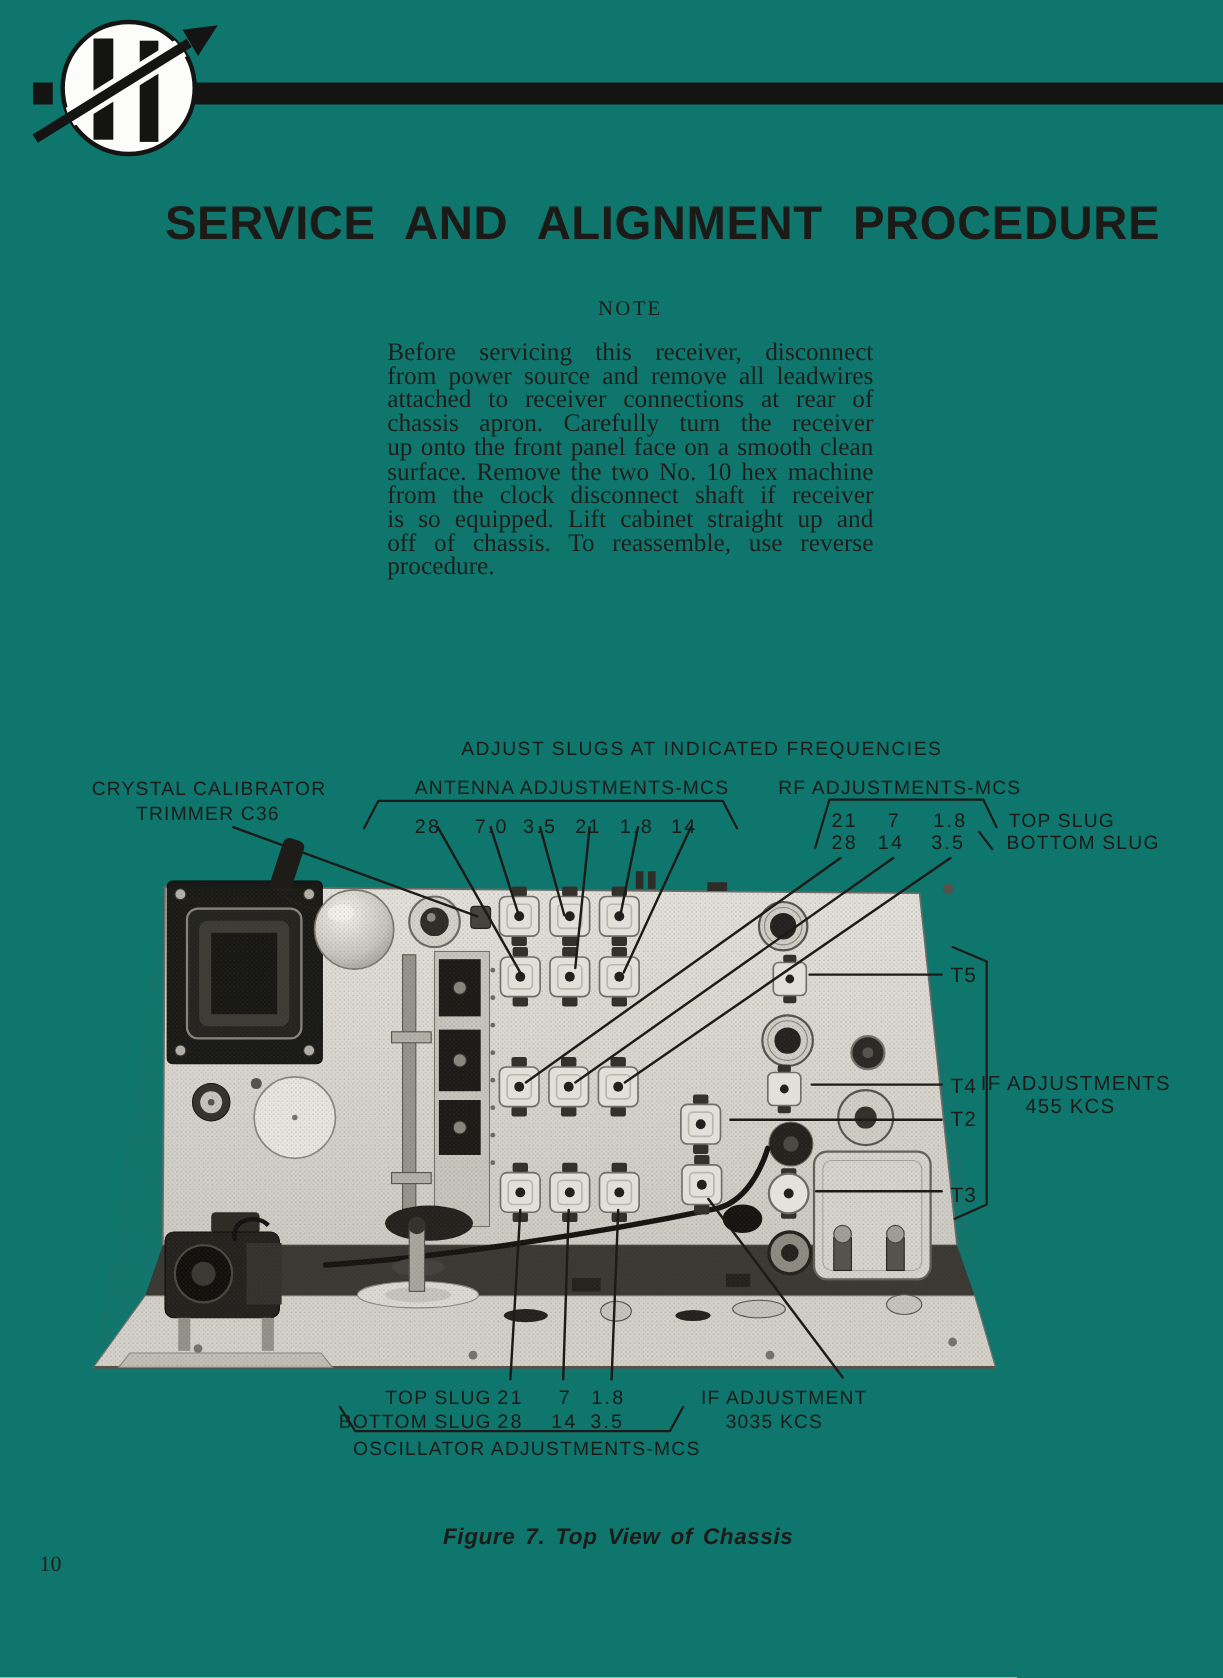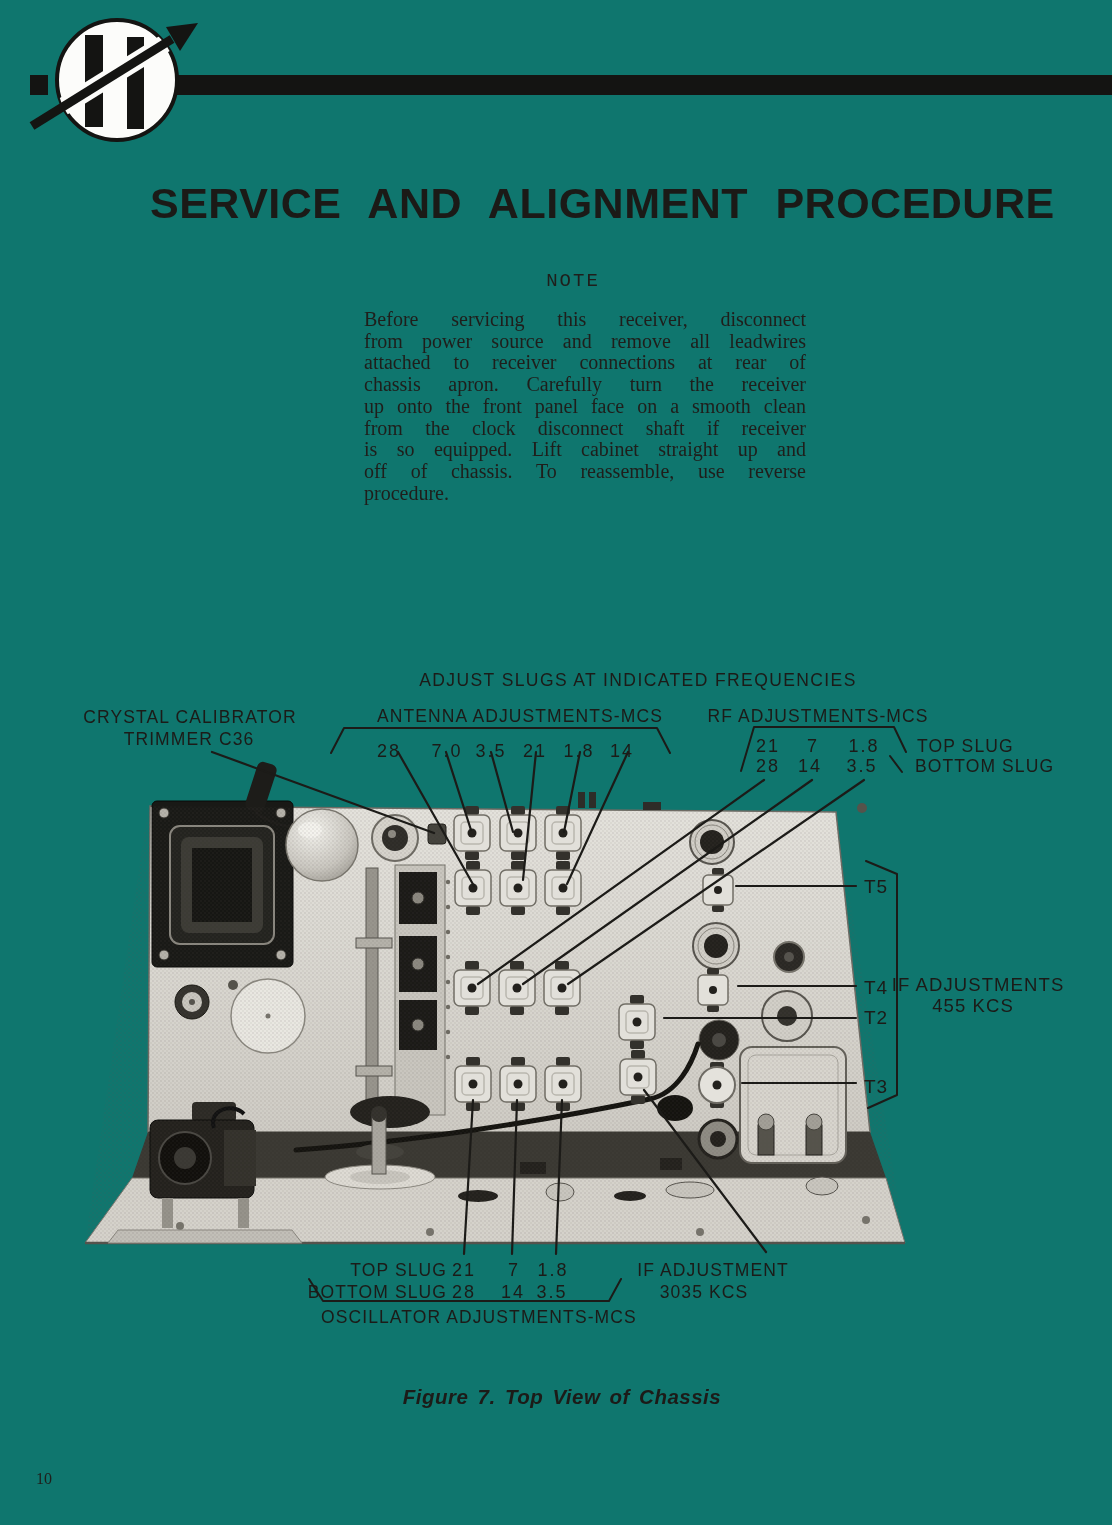--- a/index.html
+++ b/index.html
@@ -3,28 +3,28 @@
 <meta charset="utf-8">
 <style>
   html,body{margin:0;padding:0;background:#fcfcfa;}
   .page{position:relative;width:1112px;height:1525px;background:#0f766e;overflow:hidden;
         font-family:"Liberation Sans",sans-serif;color:#161613;}
   .masthead{position:absolute;left:0;top:0;}
   .title{position:absolute;left:150px;top:179px;margin:0;width:830px;
          font-family:"Liberation Sans",sans-serif;font-weight:700;font-size:43px;
          letter-spacing:.5px;word-spacing:15px;color:#1b1a17;white-space:nowrap;}
   .note-head{position:absolute;left:352px;top:270px;width:442px;text-align:center;
-         font-family:Liberation Mono, monospace;font-size:19px;letter-spacing:2px;color:#1f1e1b;}
-  .note-body{position:absolute;left:364px;top:309px;width:442px;
-         font-family:"Liberation Serif",serif;font-size:20px;line-height:21.7px;color:#1f1e1b;}
+         font-family:Liberation Serif, serif;font-size:19px;letter-spacing:2px;color:#1f1e1b;}
+  .note-body{position:absolute;left:352px;top:309px;width:442px;
+         font-family:"Liberation Serif",serif;font-size:23px;line-height:21.7px;color:#1f1e1b;}
   .nl{text-align:justify;text-align-last:justify;}
   .nl.last{text-align-last:left;}
   .figure-svg{position:absolute;left:0;top:655px;}
-  .pageno{position:absolute;left:36px;top:1470px;font-family:"Liberation Serif",serif;
-         font-size:16px;color:#1f1e1b;}
+  .pageno{position:absolute;left:36px;top:1411px;font-family:"Liberation Serif",serif;
+         font-size:20px;color:#1f1e1b;}
   text{fill:#1c1b18;font-family:"Liberation Sans",sans-serif;}
   .lbl{font-size:17.5px;letter-spacing:1.1px;}
   .num{font-size:18px;letter-spacing:2px;}
   .tlb{font-size:19px;letter-spacing:1px;}
   .cap{font-size:20.5px;font-weight:700;font-style:italic;letter-spacing:.5px;word-spacing:3px;}
   .ldr{stroke:#1c1b18;stroke-width:2.2;fill:none;stroke-linecap:round;}
   .brk{stroke:#1c1b18;stroke-width:2;fill:none;stroke-linecap:round;stroke-linejoin:round;}
 </style>
 </head>
 <body>
@@ -52,20 +52,21 @@
   <h1 class="title">SERVICE AND ALIGNMENT PROCEDURE</h1>
 
   <div class="note-head">NOTE</div>
 
   <div class="note-body">
     <div class="nl">Before servicing this receiver, disconnect</div>
     <div class="nl">from power source and remove all leadwires</div>
     <div class="nl">attached to receiver connections at rear of</div>
     <div class="nl">chassis apron.  Carefully turn the receiver</div>
     <div class="nl">up onto the front panel face on a smooth clean</div>
+    <div class="nl">surface.  Remove the two No. 10 hex machine</div>
     <div class="nl">from the clock disconnect shaft if receiver</div>
     <div class="nl">is so equipped.  Lift cabinet straight up and</div>
     <div class="nl">off of chassis.  To reassemble, use reverse</div>
     <div class="nl last">procedure.</div>
   </div>
 
   <svg class="figure-svg" width="1112" height="770" viewBox="0 655 1112 770">
     <defs>
       <pattern id="ht" width="4" height="4" patternUnits="userSpaceOnUse">
         <circle cx="1" cy="1" r="0.8" fill="#55524b" opacity="0.22"></circle>

